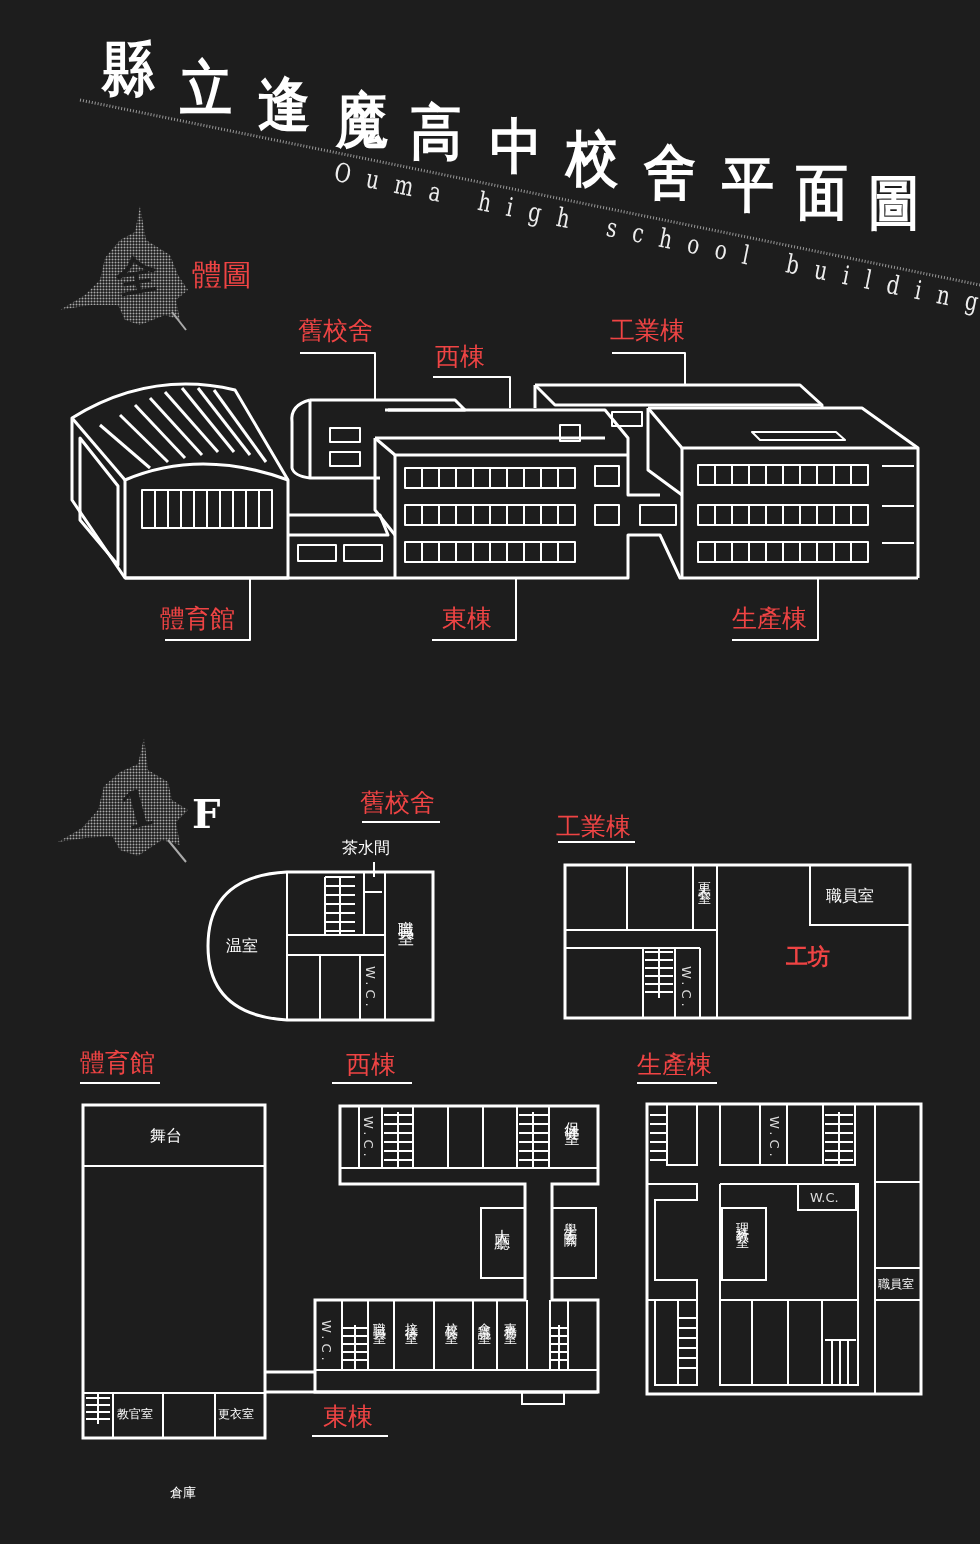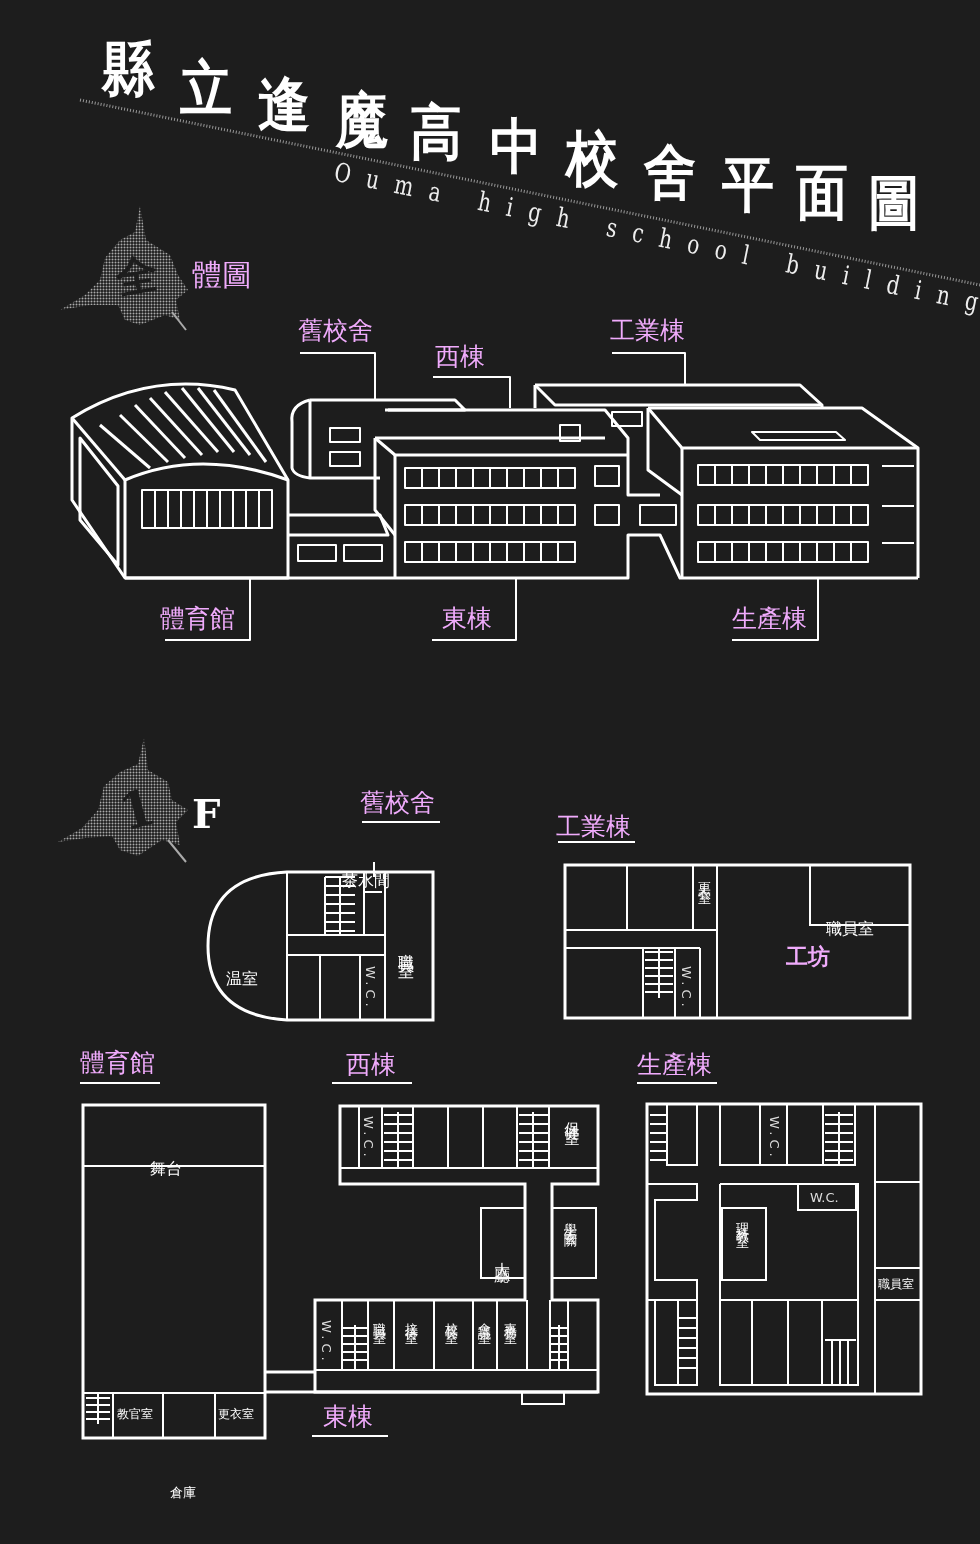--- a/index.html
+++ b/index.html
@@ -3,22 +3,22 @@
 <meta charset="utf-8">
 <style>
   html, body { margin: 0; padding: 0; background: #1c1c1c; }
   body { width: 980px; height: 1544px; position: relative; overflow: hidden;
          font-family: "DejaVu Sans", sans-serif; color: #fff; }
   .page { position: absolute; left: 0; top: 0; width: 980px; height: 1544px; background: #1d1d1d; }
   .title-char { position: absolute; font-family: "DejaVu Serif", serif; font-size: 52px; font-weight: bold;
                 color: #fff; line-height: 1; transform: scaleY(1.15); }
   .subtitle { position: absolute; font-family: "DejaVu Serif", serif; font-size: 20px; color: #eee;
               letter-spacing: 16px; transform-origin: left top; white-space: nowrap; transform: rotate(11.5deg) scaleY(1.3); }
-  .label { position: absolute; font-size: 25px; color: #f0abfc; white-space: nowrap; line-height: 1; }
-  .sm { position: absolute; font-size: 16px; color: #fff; white-space: nowrap; line-height: 1; margin-top: 33px; }
+  .label { position: absolute; font-size: 25px; color: #ef4444; white-space: nowrap; line-height: 1; }
+  .sm { position: absolute; font-size: 16px; color: #fff; white-space: nowrap; line-height: 1; }
   .xs { position: absolute; font-size: 13px; color: #fff; line-height: 1; }
   .vert { writing-mode: vertical-rl; letter-spacing: 4px; }
   .wc { font-family: "DejaVu Sans", sans-serif; color: #ddd; }
   svg { position: absolute; left: 0; top: 0; }
   .splash-text { position: absolute; font-family: "DejaVu Serif", serif; font-weight: bold; color: #1d1d1d; }
   .floor-F { position: absolute; font-family: "DejaVu Serif", serif; font-weight: bold; font-size: 40px; color: #fff; }
 </style>
 </head>
 <body>
 

